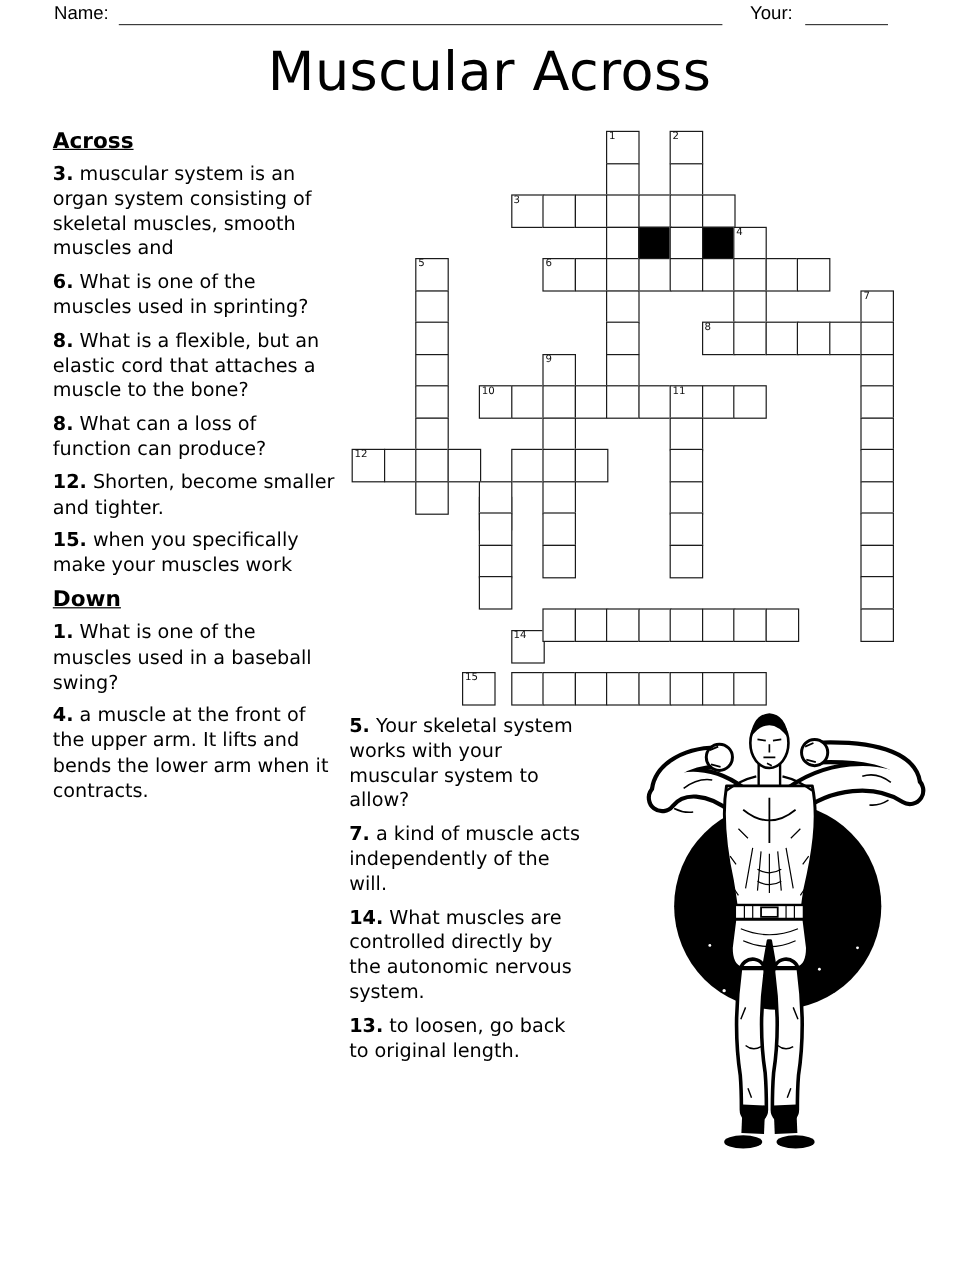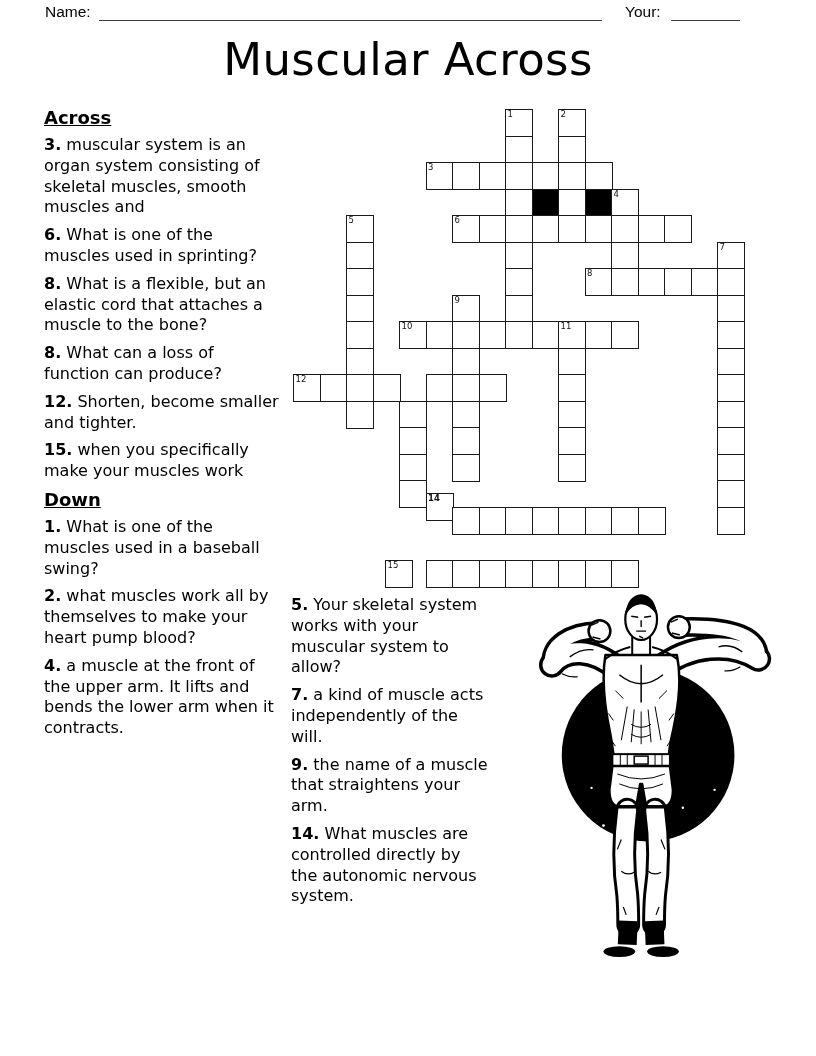--- a/index.html
+++ b/index.html
@@ -64,31 +64,30 @@
         <p class="clue"><b>3.</b> muscular system is an organ system consisting of skeletal muscles, smooth muscles and</p>
         <p class="clue"><b>6.</b> What is one of the muscles used in sprinting?</p>
         <p class="clue"><b>8.</b> What is a flexible, but an elastic cord that attaches a muscle to the bone?</p>
         <p class="clue"><b>8.</b> What can a loss of function can produce?</p>
         <p class="clue"><b>12.</b> Shorten, become smaller and tighter.</p>
         <p class="clue"><b>15.</b> when you specifically make your muscles work</p>
       </div>
     <h2 class="cluehead">Down</h2>
     <div id="down-left-list">
         <p class="clue"><b>1.</b> What is one of the muscles used in a baseball swing?</p>
-        <p class="clue"><b>2.</b> what muscles work all by themselves to make your heart pump blood?</p>
         <p class="clue"><b>4.</b> a muscle at the front of the upper arm. It lifts and bends the lower arm when it contracts.</p>
       </div>
   </div>
 
   <div id="col-down-mid" class="cluecol">
     <div id="down-mid-list">
         <p class="clue"><b>5.</b> Your skeletal system works with your muscular system to allow?</p>
         <p class="clue"><b>7.</b> a kind of muscle acts independently of the will.</p>
-        <p class="clue"><b>9.</b> the name of a muscle that straightens your arm.</p>
         <p class="clue"><b>14.</b> What muscles are controlled directly by the autonomic nervous system.</p>
+        <p class="clue"><b>13.</b> to loosen, go back to original length.</p>
       </div>
   </div>
 
   <div id="grid">
       <div class="cell" style="left: 212px; top: 0px;">
         <span class="num">1</span>
       </div>
       <div class="cell" style="left: 265px; top: 0px;">
         <span class="num">2</span>
       </div>
@@ -187,21 +186,21 @@
       <div class="cell" style="left: 106px; top: 318px;"></div>
       <div class="cell" style="left: 159px; top: 318px;"></div>
       <div class="cell" style="left: 265px; top: 318px;"></div>
       <div class="cell" style="left: 424px; top: 318px;"></div>
       <div class="cell" style="left: 106px; top: 344.5px;"></div>
       <div class="cell" style="left: 159px; top: 344.5px;"></div>
       <div class="cell" style="left: 265px; top: 344.5px;"></div>
       <div class="cell" style="left: 424px; top: 344.5px;"></div>
       <div class="cell" style="left: 106px; top: 371px;"></div>
       <div class="cell" style="left: 424px; top: 371px;"></div>
-      <div class="cell" style="left: 132.5px; top: 384px; font-weight: bold;">
+      <div class="cell" style="left: 132.5px; top: 416px;">
         <span class="num">14</span>
       </div>
       <div class="cell" style="left: 159px; top: 397.5px;"></div>
       <div class="cell" style="left: 185.5px; top: 397.5px;"></div>
       <div class="cell" style="left: 212px; top: 397.5px;"></div>
       <div class="cell" style="left: 238.5px; top: 397.5px;"></div>
       <div class="cell" style="left: 265px; top: 397.5px;"></div>
       <div class="cell" style="left: 291.5px; top: 397.5px;"></div>
       <div class="cell" style="left: 318px; top: 397.5px;"></div>
       <div class="cell" style="left: 344.5px; top: 397.5px;"></div>

